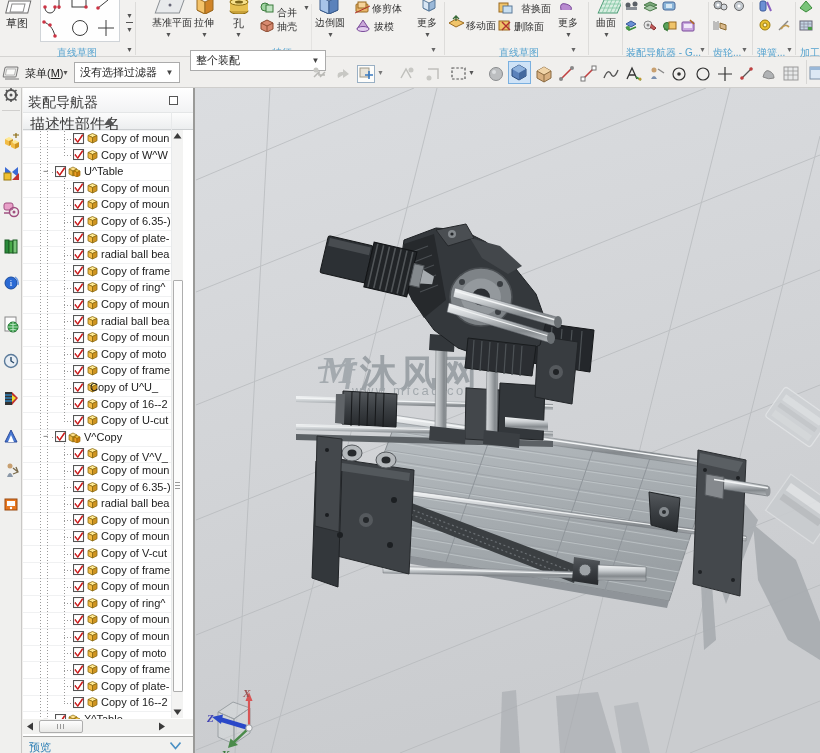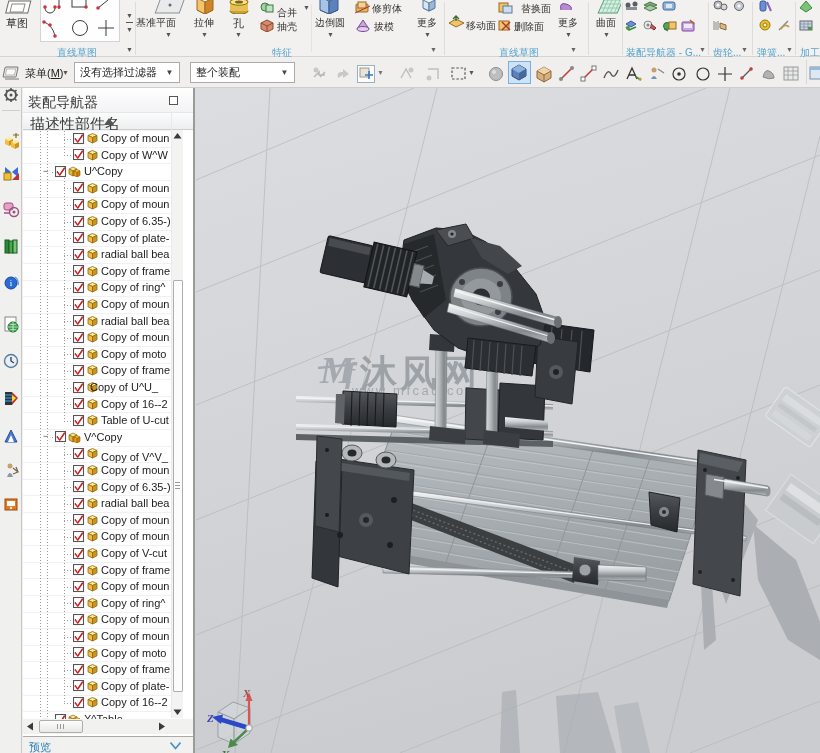--- a/index.html
+++ b/index.html
@@ -44,21 +44,21 @@
 <div class="dn" style="left:126px;top:22px;height:2px;width:7px;border-top:1px solid #555"></div>
 <div class="glabel" style="left:57px;top:46px">直线草图</div>
 <div class="dn" style="left:126px;top:46px">▼</div>
 <div class="vsep" style="left:135px;top:2px;height:53px"></div>
 <svg class="abs" style="left:152px;top:0" width="36" height="14" viewBox="0 0 36 14">
     <g transform="skewX(-20)">
       <rect x="8" y="-4" width="24" height="17" fill="#e8eaec" stroke="#8a8f94"></rect>
     </g>
     <circle cx="18" cy="5" r="1.5" fill="#667"></circle>
   </svg>
-<div class="blabel" style="left:136px;top:16px">基准平面</div>
+<div class="blabel" style="left:152px;top:16px">基准平面</div>
 <div class="dn" style="left:165px;top:31px">▼</div>
 <svg class="abs" style="left:194px;top:0" width="22" height="14" viewBox="0 0 22 14">
     <polygon points="3,10 11,6 19,10 11,14" fill="#e8a03c" stroke="#9a6a20"></polygon>
     <polygon points="3,10 11,14 11,2 3,-2" fill="#f4c36a" stroke="#9a6a20"></polygon>
     <polygon points="19,10 11,14 11,2 19,-2" fill="#d08428" stroke="#9a6a20"></polygon>
   </svg>
 <div class="blabel" style="left:194px;top:16px">拉伸</div>
 <div class="dn" style="left:201px;top:31px">▼</div>
 <svg class="abs" style="left:228px;top:0" width="22" height="14" viewBox="0 0 22 14">
     <ellipse cx="11" cy="11" rx="9" ry="3.2" fill="#c9a23a" stroke="#8a6a10"></ellipse>
@@ -220,21 +220,21 @@
 <svg class="abs" style="left:2px;top:63px" width="20" height="20" viewBox="0 0 20 20">
     <g transform="skewX(-12)">
       <rect x="4" y="4" width="13" height="10" rx="1" fill="#e8e8e6" stroke="#777"></rect>
       <rect x="6" y="6" width="9" height="6" fill="#fafaf8" stroke="#999" stroke-width=".6"></rect>
     </g>
     <path d="M3 16 L17 16" stroke="#777"></path>
   </svg>
 <div class="tt" style="left:25px;top:66px;font-size:11px">菜单(<u>M</u>)</div>
 <div class="dn" style="left:62px;top:69px">▼</div>
 <div class="combo" style="left:74px;top:62px;width:106px">没有选择过滤器<span class="ar">▼</span></div>
-<div class="combo" style="left:190px;top:62px;width:105px">整个装配<span class="ar">▼</span></div>
+<div class="combo" style="left:190px;top:50px;width:136px">整个装配<span class="ar">▼</span></div>
 <svg class="abs" style="left:311px;top:65px" width="18" height="18" viewBox="0 0 18 18">
     <path d="M3 12 L8 7 L8 10 L14 10 M14 7 L9 12" stroke="#b8b8b4" stroke-width="1.5" fill="none"></path>
     <circle cx="5" cy="5" r="2.5" fill="#c8c8c4"></circle>
   </svg>
 <svg class="abs" style="left:334px;top:65px" width="18" height="18" viewBox="0 0 18 18">
     <path d="M4 13 Q2 6 9 7 L9 4 L15 9 L9 13 L9 10" fill="#c8c8c4"></path>
   </svg>
 <svg class="abs" style="left:357px;top:65px" width="18" height="18" viewBox="0 0 18 18">
     <rect x="0.5" y="0.5" width="17" height="17" fill="#fdfdfb" stroke="#9ab0c4"></rect>
     <rect x="3" y="3" width="9" height="9" fill="#e8e4da" stroke="#a09a8a"></rect>
@@ -780,21 +780,21 @@
 <svg style="position:absolute;left:68px;top:165.2px" width="13" height="12" viewBox="0 0 13 12">
     <g>
       <polygon points="1,4 5,2 9,4 5,6" fill="#ffe08a" stroke="#8a6a10" stroke-width=".7"></polygon>
       <polygon points="1,4 5,6 5,11 1,9" fill="#e8b33c" stroke="#8a6a10" stroke-width=".7"></polygon>
       <polygon points="9,4 5,6 5,11 9,9" fill="#c98f1e" stroke="#8a6a10" stroke-width=".7"></polygon>
       <polygon points="6,6 9,4.6 12,6 9,7.4" fill="#ffd24d" stroke="#9a6a00" stroke-width=".7"></polygon>
       <polygon points="6,6 9,7.4 9,12 6,10.5" fill="#f0a02a" stroke="#9a6a00" stroke-width=".7"></polygon>
       <polygon points="12,6 9,7.4 9,12 12,10.5" fill="#d07d10" stroke="#9a6a00" stroke-width=".7"></polygon>
     </g>
   </svg>
-<div class="tt" style="left:84px;top:165.2px">U^Copy</div>
+<div class="tt" style="left:84px;top:165.2px">U^Table</div>
 <svg style="position:absolute;left:72.5px;top:182.3px" width="12" height="12" viewBox="0 0 12 12">
     <rect x="0.5" y="0.5" width="10" height="10" fill="#fff" stroke="#555" stroke-width="1.1"></rect>
     <path d="M2.3 5.2 L4.6 8.6 L9.3 1.6 L9.9 2.2 L4.8 9.6 L2.0 6.2 Z" fill="#c80f0f" stroke="#c80f0f" stroke-width="0.8"></path>
   </svg>
 <svg style="position:absolute;left:86px;top:181.8px" width="13" height="12" viewBox="0 0 13 12">
     <polygon points="2,3.5 6.5,1.5 11,3.5 6.5,5.5" fill="#ffe992" stroke="#8a6a10" stroke-width=".8"></polygon>
     <polygon points="2,3.5 6.5,5.5 6.5,11 2,8.8" fill="#f2bc45" stroke="#8a6a10" stroke-width=".8"></polygon>
     <polygon points="11,3.5 6.5,5.5 6.5,11 11,8.8" fill="#cf9420" stroke="#8a6a10" stroke-width=".8"></polygon>
   </svg>
 <div class="tt" style="left:101px;top:181.8px">Copy of moun</div>
@@ -930,21 +930,21 @@
 <div class="tt" style="left:101px;top:397.6px">Copy of 16--2</div>
 <svg style="position:absolute;left:72.5px;top:414.70000000000005px" width="12" height="12" viewBox="0 0 12 12">
     <rect x="0.5" y="0.5" width="10" height="10" fill="#fff" stroke="#555" stroke-width="1.1"></rect>
     <path d="M2.3 5.2 L4.6 8.6 L9.3 1.6 L9.9 2.2 L4.8 9.6 L2.0 6.2 Z" fill="#c80f0f" stroke="#c80f0f" stroke-width="0.8"></path>
   </svg>
 <svg style="position:absolute;left:86px;top:414.20000000000005px" width="13" height="12" viewBox="0 0 13 12">
     <polygon points="2,3.5 6.5,1.5 11,3.5 6.5,5.5" fill="#ffe992" stroke="#8a6a10" stroke-width=".8"></polygon>
     <polygon points="2,3.5 6.5,5.5 6.5,11 2,8.8" fill="#f2bc45" stroke="#8a6a10" stroke-width=".8"></polygon>
     <polygon points="11,3.5 6.5,5.5 6.5,11 11,8.8" fill="#cf9420" stroke="#8a6a10" stroke-width=".8"></polygon>
   </svg>
-<div class="tt" style="left:101px;top:414.2px">Table of U-cut</div>
+<div class="tt" style="left:101px;top:414.2px">Copy of U-cut</div>
 <div style="position:absolute;left:43px;top:433.3px;width:8px;height:8px;font:9px 'Liberation Sans';color:#444;line-height:7px">−</div>
 <svg style="position:absolute;left:55px;top:431.3px" width="12" height="12" viewBox="0 0 12 12">
     <rect x="0.5" y="0.5" width="10" height="10" fill="#fff" stroke="#555" stroke-width="1.1"></rect>
     <path d="M2.3 5.2 L4.6 8.6 L9.3 1.6 L9.9 2.2 L4.8 9.6 L2.0 6.2 Z" fill="#c80f0f" stroke="#c80f0f" stroke-width="0.8"></path>
   </svg>
 <svg style="position:absolute;left:68px;top:430.8px" width="13" height="12" viewBox="0 0 13 12">
     <g>
       <polygon points="1,4 5,2 9,4 5,6" fill="#ffe08a" stroke="#8a6a10" stroke-width=".7"></polygon>
       <polygon points="1,4 5,6 5,11 1,9" fill="#e8b33c" stroke="#8a6a10" stroke-width=".7"></polygon>
       <polygon points="9,4 5,6 5,11 9,9" fill="#c98f1e" stroke="#8a6a10" stroke-width=".7"></polygon>

